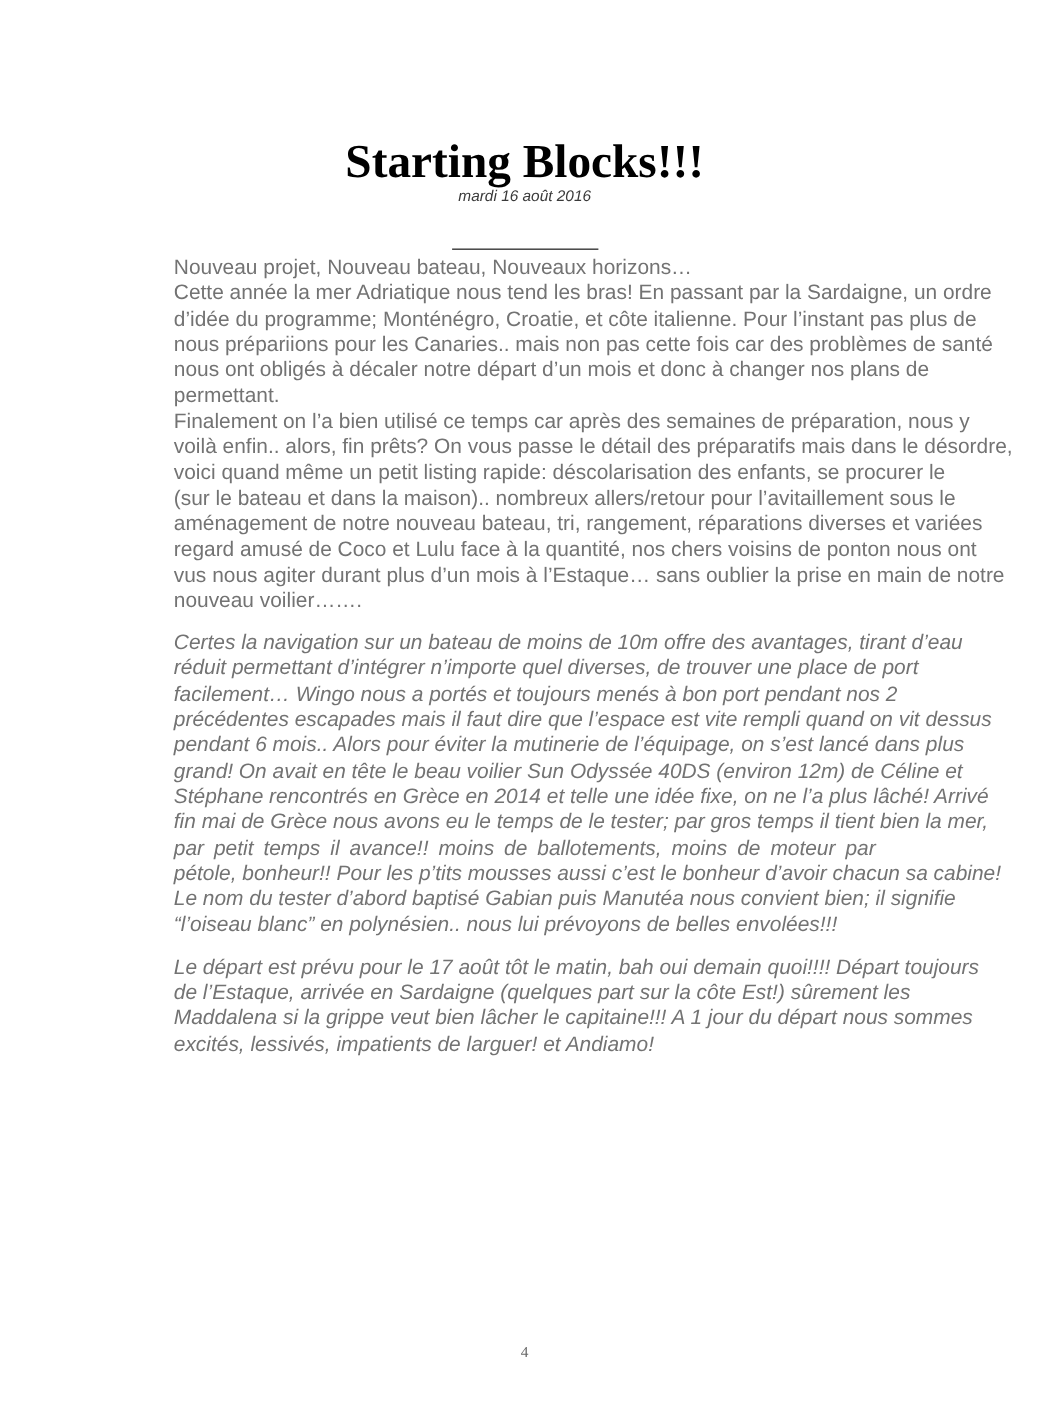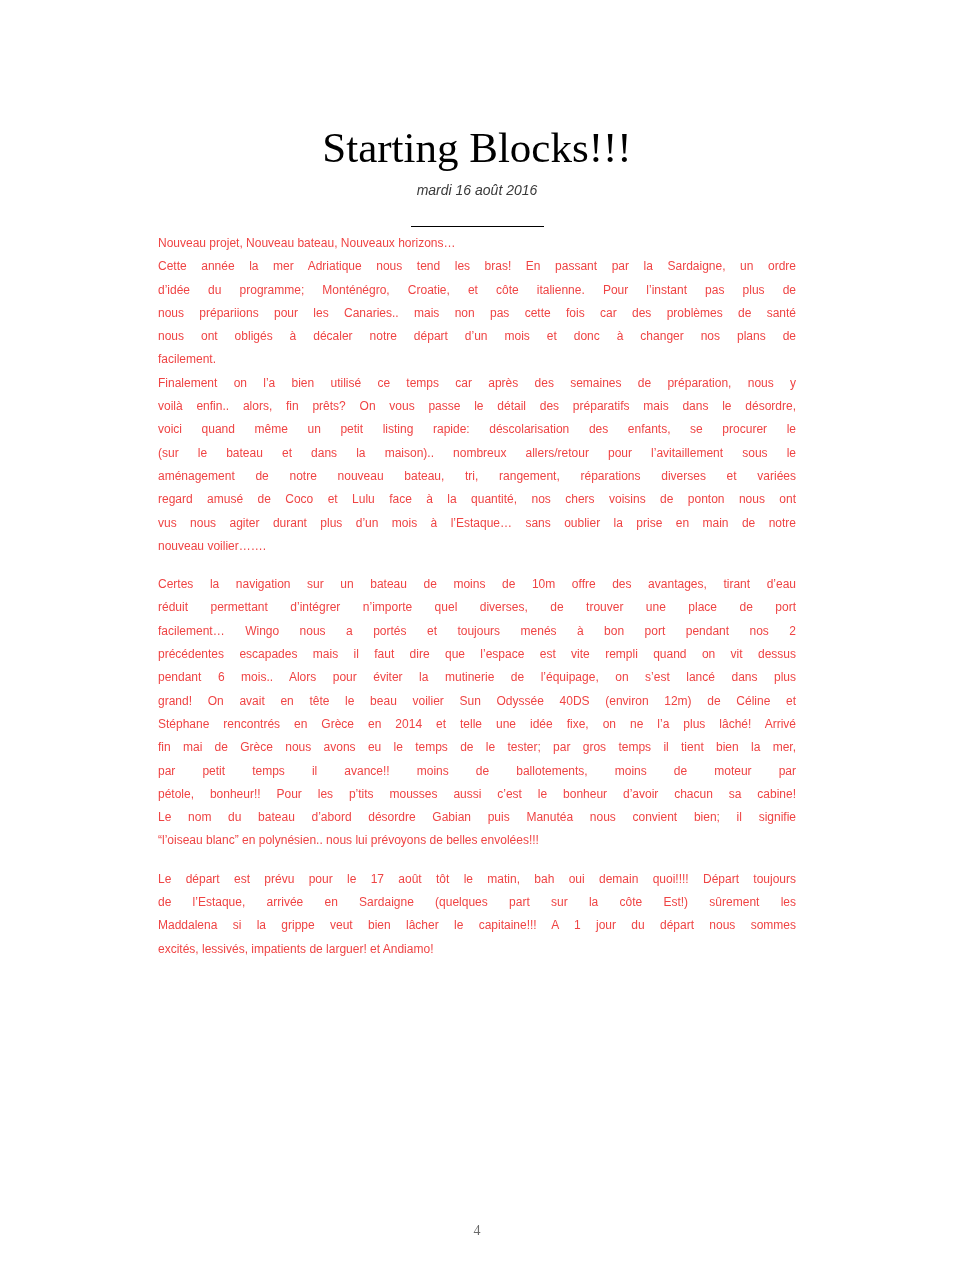--- a/index.html
+++ b/index.html
@@ -1,42 +1,42 @@
 <!DOCTYPE html>
 <html><head>
   <meta charset="utf-8">
   <style>
     html, body { margin: 0; padding: 0; background: #ffffff; }
     body { width: 954px; height: 1276px; position: relative; overflow: hidden; }
     .page { position: absolute; left: 0; top: 0; width: 954px; height: 1276px; background: #fff; }
     .title {
       position: absolute; left: 0; width: 954px; top: 123px;
       text-align: center;
-      font-family: "Liberation Serif", serif; font-weight: normal;
+      font-family: "Liberation Serif", serif; font-weight: bold;
       font-size: 43px; line-height: 50px; color: #000;
     }
     .date {
-      position: absolute; left: 0; width: 954px; top: 181px;
+      position: absolute; left: 0; width: 954px; top: 169px;
       text-align: center;
       font-family: "Liberation Sans", sans-serif; font-style: italic;
       font-size: 14px; line-height: 18px; color: #3a3a3a;
     }
     .rule {
       position: absolute; left: 411px; top: 226px; width: 133px; height: 0;
       border-top: 1px solid #000;
     }
     .body-text {
       position: absolute; left: 158px; width: 638px; top: 232px;
-      font-family: "Liberation Sans", sans-serif; font-size: 12px;
-      line-height: 23.3px; color: #ef4444;
+      font-family: "Liberation Sans", sans-serif; font-size: 19px;
+      line-height: 23.3px; color: #737373;
     }
     .para { margin: 0; }
     .para .line { display: block; text-align: justify; text-align-last: justify; white-space: nowrap; }
     .para .line.last { text-align-last: left; }
-    .para + .para.spaced { margin-top: 15px; }
+    .para + .para.spaced { margin-top: 15px; font-style: italic; }
     .page-number {
       position: absolute; left: 0; width: 954px; top: 1223px;
       text-align: center;
       font-family: "Liberation Serif", serif; font-size: 14px; color: #6a6a6a;
     }
   </style>
 </head>
 <body>
 
 <div class="page">
@@ -46,21 +46,21 @@
 
   <div class="body-text">
     <p class="para">
         <span class="line last">Nouveau projet, Nouveau bateau, Nouveaux horizons…</span>
       </p>
     <p class="para">
         <span class="line">Cette année la mer Adriatique nous tend les bras! En passant par la Sardaigne, un ordre</span>
         <span class="line">d’idée du programme; Monténégro, Croatie, et côte italienne. Pour l’instant pas plus de</span>
         <span class="line">nous prépariions pour les Canaries.. mais non pas cette fois car des problèmes de santé</span>
         <span class="line">nous ont obligés à décaler notre départ d’un mois et donc à changer nos plans de</span>
-        <span class="line last">facilement.</span>
+        <span class="line last">permettant.</span>
       </p>
     <p class="para">
         <span class="line">Finalement on l’a bien utilisé ce temps car après des semaines de préparation, nous y</span>
         <span class="line">voilà enfin.. alors, fin prêts? On vous passe le détail des préparatifs mais dans le désordre,</span>
         <span class="line">voici quand même un petit listing rapide: déscolarisation des enfants, se procurer le</span>
         <span class="line">(sur le bateau et dans la maison).. nombreux allers/retour pour l’avitaillement sous le</span>
         <span class="line">aménagement de notre nouveau bateau, tri, rangement, réparations diverses et variées</span>
         <span class="line">regard amusé de Coco et Lulu face à la quantité, nos chers voisins de ponton nous ont</span>
         <span class="line">vus nous agiter durant plus d’un mois à l’Estaque… sans oublier la prise en main de notre</span>
         <span class="line last">nouveau voilier…….</span>
@@ -69,21 +69,21 @@
         <span class="line">Certes la navigation sur un bateau de moins de 10m offre des avantages, tirant d’eau</span>
         <span class="line">réduit permettant d’intégrer n’importe quel diverses, de trouver une place de port</span>
         <span class="line">facilement… Wingo nous a portés et toujours menés à bon port pendant nos 2</span>
         <span class="line">précédentes escapades mais il faut dire que l’espace est vite rempli quand on vit dessus</span>
         <span class="line">pendant 6 mois.. Alors pour éviter la mutinerie de l’équipage, on s’est lancé dans plus</span>
         <span class="line">grand! On avait en tête le beau voilier Sun Odyssée 40DS (environ 12m) de Céline et</span>
         <span class="line">Stéphane rencontrés en Grèce en 2014 et telle une idée fixe, on ne l’a plus lâché! Arrivé</span>
         <span class="line">fin mai de Grèce nous avons eu le temps de le tester; par gros temps il tient bien la mer,</span>
         <span class="line">par petit temps il avance!! moins de ballotements, moins de moteur par</span>
         <span class="line">pétole, bonheur!! Pour les p’tits mousses aussi c’est le bonheur d’avoir chacun sa cabine!</span>
-        <span class="line">Le nom du bateau d’abord désordre Gabian puis Manutéa nous convient bien; il signifie</span>
+        <span class="line">Le nom du tester d’abord baptisé Gabian puis Manutéa nous convient bien; il signifie</span>
         <span class="line last">“l’oiseau blanc” en polynésien.. nous lui prévoyons de belles envolées!!!</span>
       </p>
     <p class="para spaced">
         <span class="line">Le départ est prévu pour le 17 août tôt le matin, bah oui demain quoi!!!! Départ toujours</span>
         <span class="line">de l’Estaque, arrivée en Sardaigne (quelques part sur la côte Est!) sûrement les</span>
         <span class="line">Maddalena si la grippe veut bien lâcher le capitaine!!! A 1 jour du départ nous sommes</span>
         <span class="line last">excités, lessivés, impatients de larguer! et Andiamo!</span>
       </p>
   </div>
 

